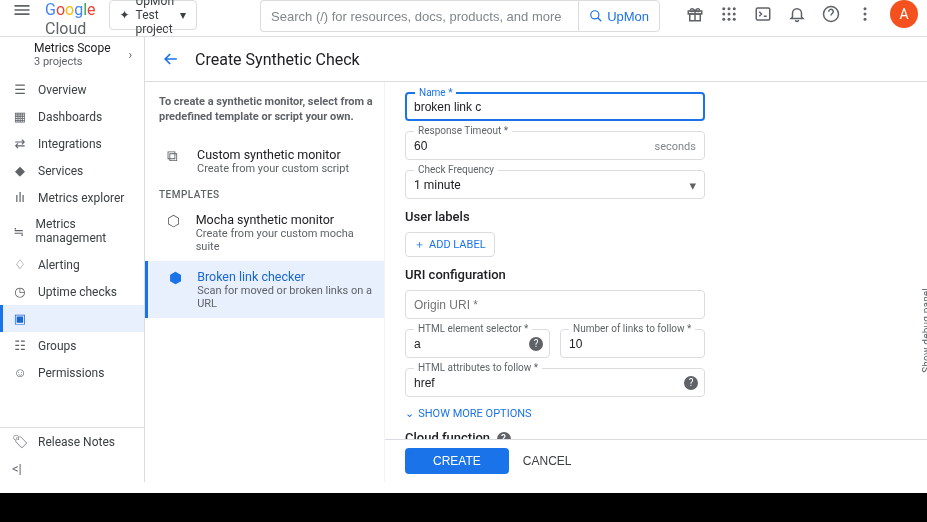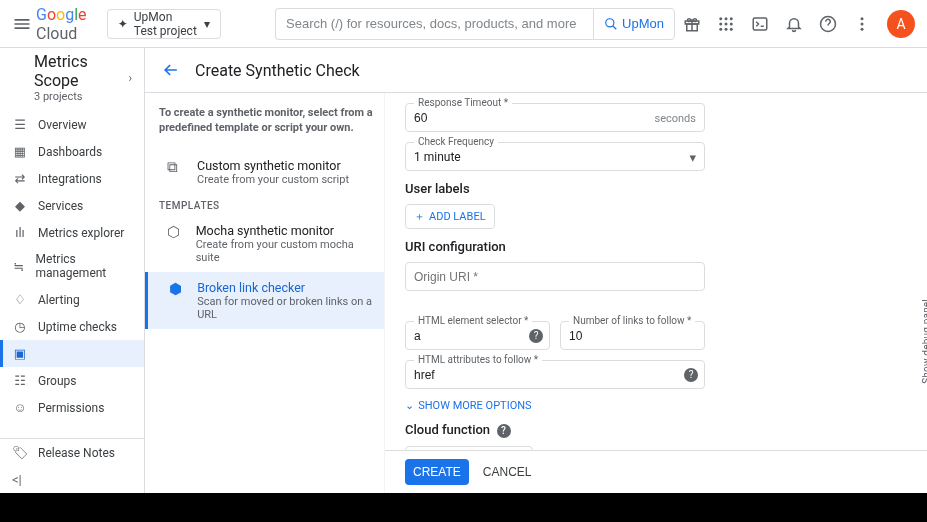--- a/index.html
+++ b/index.html
@@ -1,18 +1,18 @@
 <!DOCTYPE html>
 <html><head>
 <meta charset="utf-8">
 <style>
   * { box-sizing: border-box; margin: 0; padding: 0; }
   body { font-family: Roboto, "Helvetica Neue", Arial, sans-serif; font-size: 13px; color: #3c4043; background: #000; width: 927px; height: 522px; overflow: hidden; }
   .app { background: #fff; width: 927px; height: 493px; position: relative; }
-  .topbar { height: 48px; border-bottom: 1px solid #dadce0; display: flex; align-items: center; padding: 0 12px; gap: 4px; }
+  .topbar { height: 37px; border-bottom: 1px solid #dadce0; display: flex; align-items: flex-start; padding: 0 12px; gap: 13px; }
   .hamburger { color: #5f6368; cursor: pointer; }
   .logo { display: flex; align-items: center; gap: 4px; }
   .logo-text { font-size: 16px; color: #5f6368; }
   .logo-text .g1 { color: #4285F4; } .logo-text .g2 { color: #EA4335; } .logo-text .g3 { color: #FBBC05; } .logo-text .g4 { color: #4285F4; } .logo-text .g5 { color: #34A853; } .logo-text .g6 { color: #EA4335; }
   .project-chip { border: 1px solid #dadce0; border-radius: 4px; height: 30px; padding: 0 10px; display: flex; align-items: center; gap: 6px; color: #3c4043; font-size: 12px; }
   .searchbox { flex: 0 0 400px; margin-left: 50px; display: flex; height: 32px; }
   .searchbox input { flex: 1; border: 1px solid #dadce0; border-right: none; border-radius: 4px 0 0 4px; padding: 0 10px; font-size: 13px; color: #5f6368; }
   .searchbox input::placeholder { color: #80868b; }
   .searchbtn { border: 1px solid #dadce0; border-radius: 0 4px 4px 0; background: #fff; padding: 0 10px; display: flex; align-items: center; gap: 4px; color: #1a73e8; font-size: 13px; }
   .top-spacer { flex: 1; }
@@ -48,28 +48,28 @@
   .form-col { flex: 1; overflow-y: auto; padding: 10px 200px 10px 20px; position: relative; }
   .form-scroll { width: 300px; }
   .field { position: relative; border: 1px solid #dadce0; border-radius: 4px; margin-bottom: 10px; padding: 5px 8px 4px 8px; }
   .field.focused { border-color: #1a73e8; border-width: 2px; padding: 4px 7px 3px 7px;}
   .field .flabel { position: absolute; top: -7px; left: 8px; background: #fff; padding: 0 4px; font-size: 10px; color: #5f6368; }
   .field.focused .flabel { color: #1a73e8; }
   .field input, .field .fvalue { border: none; outline: none; font-size: 12px; color: #202124; width: 100%; background: transparent; padding: 2px 0;}
   .field .suffix { position: absolute; right: 8px; top: 50%; transform: translateY(-50%); font-size: 11px; color: #80868b; }
   .field .dropdown-caret { position: absolute; right: 8px; top: 50%; transform: translateY(-50%); color: #5f6368; }
   .row { display: flex; gap: 10px; }
-  .row .field { flex: 1; margin-top: 20px; }
+  .row .field { flex: 1; }
   .section-h { font-size: 13px; color: #202124; margin: 10px 0 8px 0; font-weight: 500;}
   .add-label { color: #1a73e8; font-size: 11px; border: 1px solid #dadce0; border-radius: 4px; padding: 4px 8px; display: inline-flex; align-items: center; gap: 4px; cursor: pointer; }
   .show-more { color: #1a73e8; font-size: 11px; display: flex; align-items: center; gap: 4px; cursor: pointer; margin: 6px 0 10px 0;}
   .create-fn { color: #5f6368; font-size: 11px; display: inline-flex; align-items: center; gap: 6px; border: 1px solid #dadce0; border-radius: 4px; padding: 4px 8px;}
   .help { width: 14px; height: 14px; border-radius: 50%; background: #5f6368; color: #fff; font-size: 10px; display: inline-flex; align-items: center; justify-content: center;}
   .footer-bar { position: absolute; left: 0; right: 0; bottom: 0; border-top: 1px solid #dadce0; background: #fff; padding: 8px 20px; display: flex; gap: 14px; }
-  .btn-primary { background: #1a73e8; color: #fff; border: none; border-radius: 4px; padding: 6px 8px; font-size: 12px; font-weight: 500;}
+  .btn-primary { background: #1a73e8; color: #fff; border: none; border-radius: 4px; padding: 6px 28px; font-size: 12px; font-weight: 500;}
   .btn-text { background: none; border: none; color: #3c4043; font-size: 12px; font-weight: 500;}
   .debug-tab { position: absolute; right: 0; top: 50%; transform: translateY(-50%) rotate(-90deg); transform-origin: right center; font-size: 10px; color: #5f6368; padding: 2px 6px; letter-spacing: 0.2px;}
   svg { display: block; }
 </style>
 </head>
 <body>
 
 <div class="app">
 
   <div class="topbar">
@@ -146,21 +146,21 @@
           <span>A</span>
         </div>
     </div>
   </div>
 
   <div class="body">
 
     <div class="leftnav">
       <div class="metrics-scope">
         <div>
-          <span style="font-size:16px;">Metrics Scope</span>
+          <span style="font-size:12px;">Metrics Scope</span>
           <span class="sub">3 projects</span>
         </div>
         <span style="color:#5f6368">›</span>
       </div>
       <div class="navitems">
         <div class="navitem">
             <span class="navicon">☰</span>
             <span>Overview</span>
           </div>
         <div class="navitem">
@@ -250,20 +250,24 @@
             <div class="ticon">⬢</div>
             <div>
               <div class="ttitle">Broken link checker</div>
               <div class="tdesc">Scan for moved or broken links on a URL</div>
             </div>
           </div>
         </div>
 
         <div class="form-col">
           <div class="form-scroll">
+            <div class="field focused">
+              <span class="flabel">Name *</span>
+              <input value="broken link c" style="">
+            </div>
             <div class="field">
               <span class="flabel">Response Timeout *</span>
               <input value="60" style="">
               <span class="suffix">seconds</span>
             </div>
             <div class="field">
               <span class="flabel">Check Frequency</span>
               <div class="fvalue">1 minute</div>
               <span class="dropdown-caret">▾</span>
             </div>

